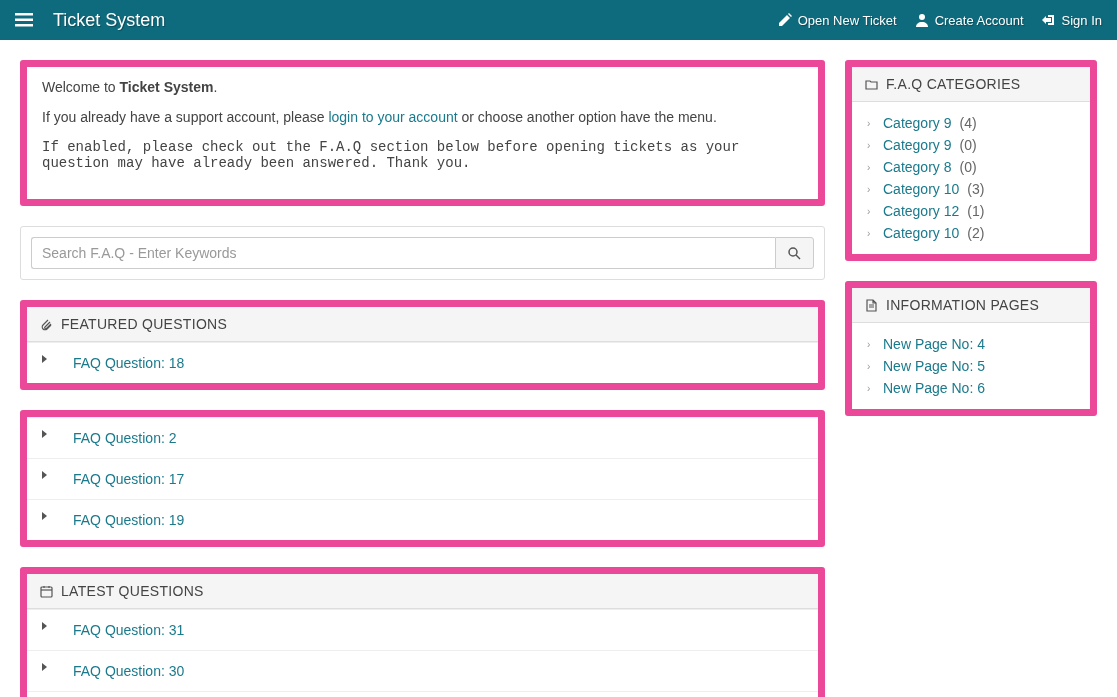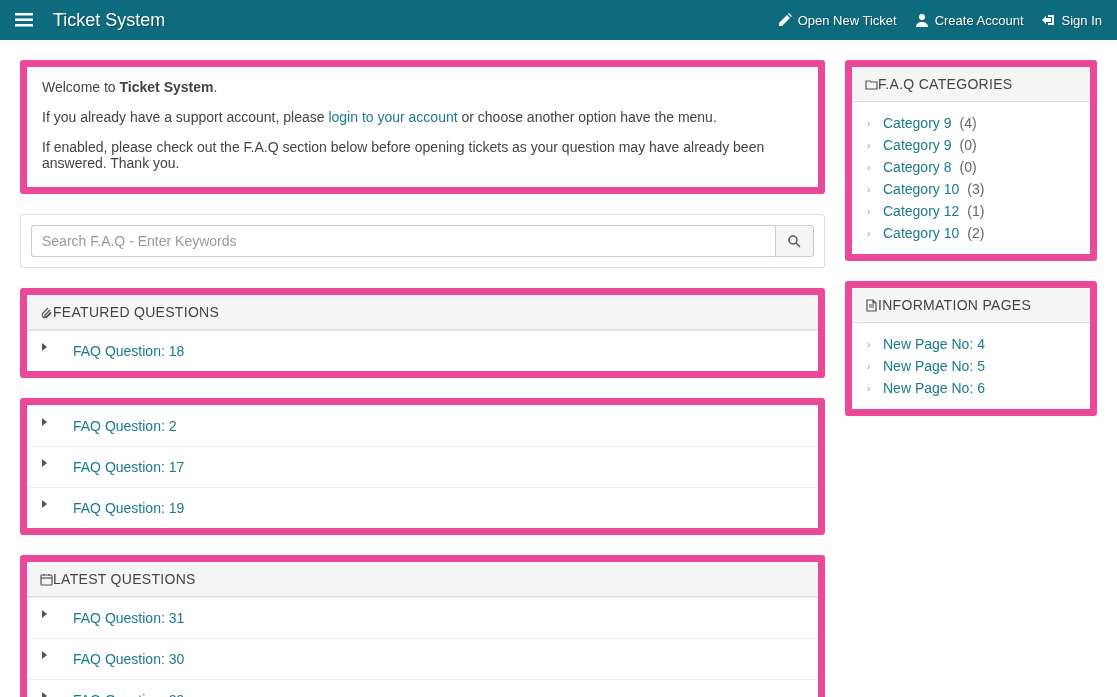--- a/index.html
+++ b/index.html
@@ -8,23 +8,23 @@
 .navbar-left { display: flex; align-items: center; gap: 20px; }
 .menu-icon { cursor: pointer; }
 .brand { font-size: 18px; font-weight: 500; font-family: "Segoe UI", Arial, sans-serif; text-shadow: 1px 1px 1px rgba(0,0,0,0.3); }
 .navbar-right { margin-left: auto; display: flex; gap: 18px; align-items: center; }
 .nav-link { color: #fff; text-decoration: none; font-size: 13px; display: flex; align-items: center; gap: 6px; cursor: pointer; text-shadow: 1px 1px 1px rgba(0,0,0,0.3); }
 .container { display: flex; padding: 20px; gap: 20px; max-width: 1117px; margin: 0 auto; min-height: 610px; }
 .main { flex: 1; min-width: 0; }
 .sidebar { width: 252px; flex-shrink: 0; }
 .panel { border: 7px solid #ec4899; border-radius: 3px; background: #fff; margin-bottom: 20px; }
 .panel-body { padding: 12px 15px; }
-.panel-heading { background: #f5f5f5; border-bottom: 1px solid #ddd; padding: 9px 13px; font-family: "Segoe UI Semibold", Arial, sans-serif; font-size: 14px; color: #444; letter-spacing: 0.3px; display: flex; align-items: center; gap: 0; font-stretch: condensed; }
+.panel-heading { background: #f5f5f5; border-bottom: 1px solid #ddd; padding: 9px 13px; font-family: "Segoe UI Semibold", Arial, sans-serif; font-size: 14px; color: #444; letter-spacing: 0.3px; display: flex; align-items: center; gap: 8px; font-stretch: condensed; }
 .welcome p { margin-bottom: 14px; color: #444; }
-.welcome p:last-child { margin-bottom: 4px; }
+.welcome p:last-child { margin-bottom: 16px; font-family: Liberation Mono, monospace; }
 .link { color: #1a7a8c; text-decoration: none; cursor: pointer; }
 .search-wrap { display: flex; margin-bottom: 20px; border: 1px solid #ddd; border-radius: 3px; padding: 10px; align-items: center; }
 .search-group { display: flex; flex: 1; }
 .search-input { flex: 1; border: 1px solid #ccc; border-right: none; border-radius: 3px 0 0 3px; padding: 7px 10px; font-size: 14px; color: #555; outline: none; }
 .search-input::placeholder { color: #999; }
 .search-btn { background: #f5f5f5; border: 1px solid #ccc; border-radius: 0 3px 3px 0; padding: 0 12px; cursor: pointer; color: #555; }
 .list-item { padding: 12px 15px; border-top: 1px solid #eee; display: flex; align-items: flex-start; gap: 26px; }
 .caret { width: 0; height: 0; border-top: 4px solid transparent; border-bottom: 4px solid transparent; border-left: 5px solid #555; }
 .side-list { list-style: none; padding: 10px 15px; }
 .side-list li { padding: 3px 0; display: flex; align-items: center; gap: 8px; }

